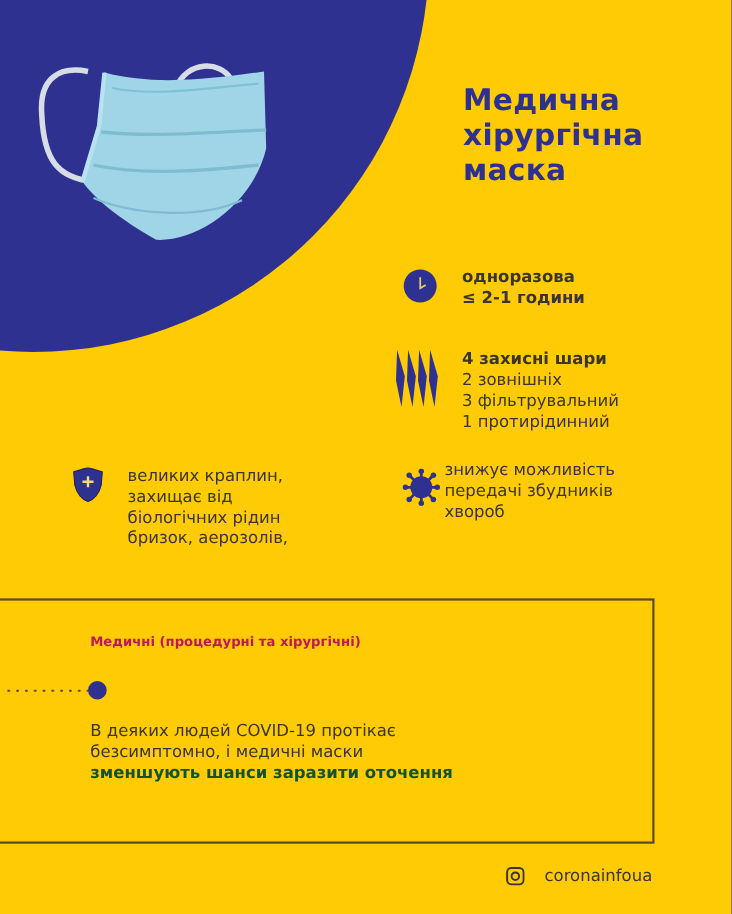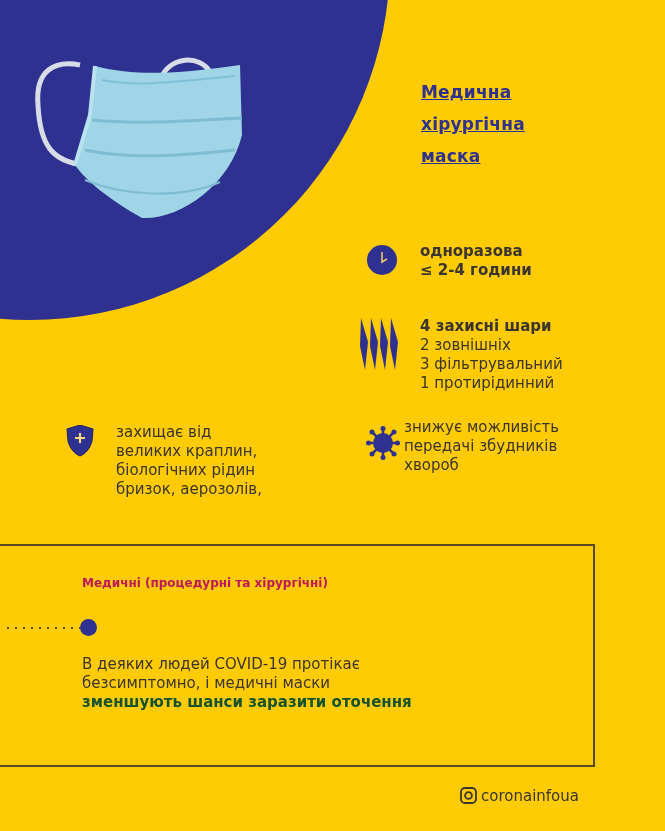--- a/index.html
+++ b/index.html
@@ -13,24 +13,23 @@
   .blob {
     position: absolute;
     left: -330px; top: -400px;
     width: 720px; height: 720px;
     border-radius: 50%;
     background: #2f3191;
   }
   .mask-art { position: absolute; left: 30px; top: 50px; width: 215px; height: 185px; }
   .title {
     position: absolute; left: 421px; top: 76px;
-    font-weight: bold; font-size: 17px; line-height: 32px;
+    font-weight: bold; font-size: 27px; line-height: 32px;
     color: #2f3191; letter-spacing: 0.2px;
     font-family: "DejaVu Sans", sans-serif;
-    text-decoration: underline;
   }
   .title div { white-space: nowrap; }
   .feature { position: absolute; font-size: 15px; line-height: 19px; color: #3a3530; }
   .feature .icon { position: absolute; }
   .feature .text { position: absolute; white-space: nowrap; }
   .bold { font-weight: bold; }
   .box {
     position: absolute; left: -4px; top: 544px;
     width: 599px; height: 223px;
     border: 2px solid #5a4a22;
@@ -49,21 +48,21 @@
     position: absolute; left: 80px; top: 619px; width: 17px; height: 17px;
     border-radius: 50%; background: #2f3191;
   }
   .box-body {
     position: absolute; left: 82px; top: 655px;
     font-size: 15px; line-height: 19px; color: #3a3530; white-space: nowrap;
   }
   .box-body .bold { color: #14532d; }
   .social {
     position: absolute; left: 460px; top: 787px;
-    display: flex; align-items: flex-start; gap: 4px;
+    display: flex; align-items: center; gap: 18px;
     font-size: 15px; color: #3a3530;
   }
 </style>
 </head>
 <body>
 
 <div class="blob"></div>
 
 <svg class="mask-art" viewBox="0 0 215 185">
   <path d="M50 15 C 25 10, 5 20, 8 55 C 10 95, 22 112, 55 115" fill="none" stroke="#d7dde6" stroke-width="5"></path>
@@ -82,21 +81,21 @@
   <div>маска</div>
 </div>
 
 <div class="feature" style="left:0;top:0;">
   <svg class="icon" style="left:366px;top:244px;" width="32" height="32" viewBox="0 0 32 32">
     <circle cx="16" cy="16" r="15" fill="#2f3191"></circle>
     <path d="M16 8 L16 18 L21 15" fill="none" stroke="#e8c96a" stroke-width="1.6"></path>
   </svg>
   <div class="text bold" style="left:420px;top:242px;">
     <div>одноразова</div>
-    <div>≤ 2-4 години</div>
+    <div>≤ 2-1 години</div>
   </div>
 </div>
 
 <div class="feature" style="left:0;top:0;">
   <svg class="icon" style="left:359px;top:316px;" width="42" height="56" viewBox="0 0 42 56">
     <path d="M2 2 L9 26 L6 54 L1 30 Z" fill="#2f3191"></path>
     <path d="M12 2 L19 26 L16 54 L11 30 Z" fill="#2f3191"></path>
     <path d="M22 2 L29 26 L26 54 L21 30 Z" fill="#2f3191"></path>
     <path d="M32 2 L39 26 L36 54 L31 30 Z" fill="#2f3191"></path>
   </svg>
@@ -107,22 +106,22 @@
     <div>1 протирідинний</div>
   </div>
 </div>
 
 <div class="feature" style="left:0;top:0;">
   <svg class="icon" style="left:65px;top:425px;" width="30" height="32" viewBox="0 0 30 32">
     <path d="M2 4 L15 0 L28 4 L27 16 C 25 24, 20 29, 15 31 C 10 29, 5 24, 3 16 Z" fill="#2f3191" stroke="#1e1f60" stroke-width="1"></path>
     <path d="M15 8 L15 18 M10 13 L20 13" stroke="#f5d97a" stroke-width="2.2"></path>
   </svg>
   <div class="text" style="left:116px;top:423px;">
+    <div>великих краплин,</div>
     <div>захищає від</div>
-    <div>великих краплин,</div>
     <div>біологічних рідин</div>
     <div>бризок, аерозолів,</div>
   </div>
 </div>
 
 <div class="feature" style="left:0;top:0;">
   <svg class="icon" style="left:366px;top:426px;" width="34" height="34" viewBox="0 0 34 34">
     <g stroke="#2f3191" stroke-width="2.5" stroke-linecap="round">
       <line x1="17" y1="17" x2="17" y2="2"></line>
         <line x1="17" y1="17" x2="17" y2="32"></line>

